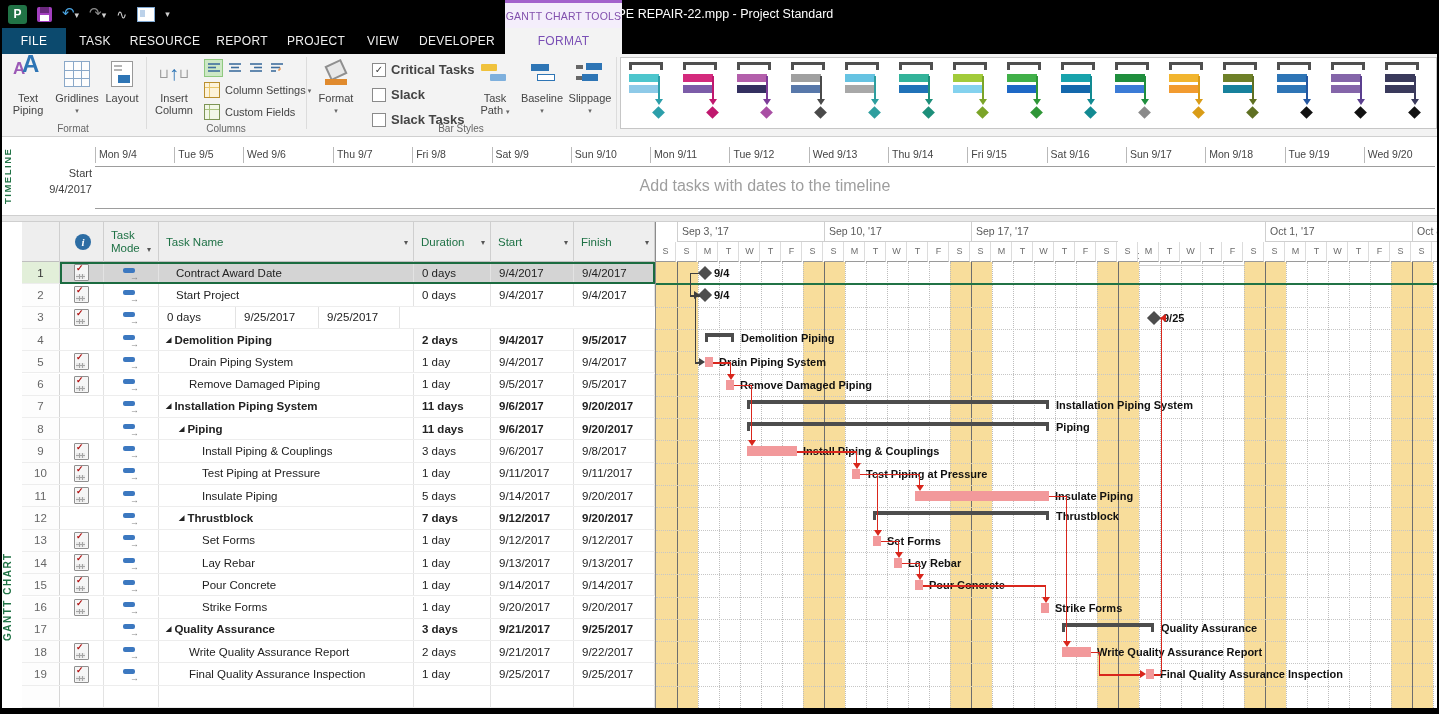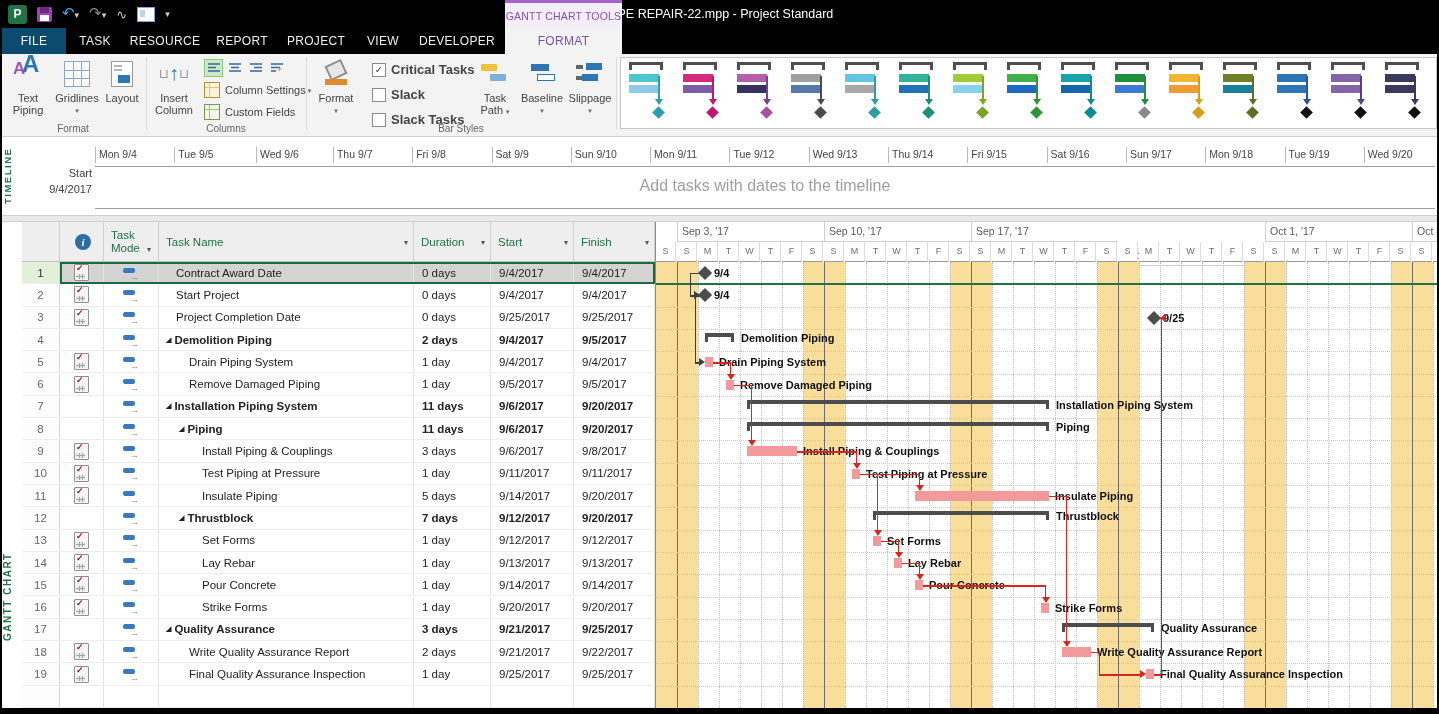--- a/index.html
+++ b/index.html
@@ -440,21 +440,21 @@
 
   <div class="abs tlpane">
     <div class="abs vlabel" style="left:2px;top:8px;height:62px;width:16px">TIMELINE</div>
     <div class="tl-start">
       <div>Start</div>
       <div>9/4/2017</div>
     </div>
     <div class="tl-dates" id="tl-dates">
         <div class="tl-date" style="left: 0px;">Mon 9/4</div>
         <div class="tl-date" style="left: 79.3px;">Tue 9/5</div>
-        <div class="tl-date" style="left: 161px;">Wed 9/6</div>
+        <div class="tl-date" style="left: 148px;">Wed 9/6</div>
         <div class="tl-date" style="left: 237.9px;">Thu 9/7</div>
         <div class="tl-date" style="left: 317.2px;">Fri 9/8</div>
         <div class="tl-date" style="left: 396.5px;">Sat 9/9</div>
         <div class="tl-date" style="left: 475.8px;">Sun 9/10</div>
         <div class="tl-date" style="left: 555.1px;">Mon 9/11</div>
         <div class="tl-date" style="left: 634.4px;">Tue 9/12</div>
         <div class="tl-date" style="left: 713.7px;">Wed 9/13</div>
         <div class="tl-date" style="left: 793px;">Thu 9/14</div>
         <div class="tl-date" style="left: 872.3px;">Fri 9/15</div>
         <div class="tl-date" style="left: 951.6px;">Sat 9/16</div>
@@ -528,23 +528,20 @@
           <div class="td start pad" style="width: 83px;">9/4/2017</div>
           <div class="td fin pad" style="width: 81px;">9/4/2017</div>
         </div>
         <div class="trow" style="top: 84.6px; height: 22.3px;">
           <div class="td num" style="width: 38px;">3</div>
           <div class="td c" style="width: 44px;">
             <div class="ind-ic"></div>
           </div>
           <div class="td c" style="width: 55px;">
             <div class="mode-ic"></div>
-          </div>
-          <div class="td name" style="width: 255px; padding-left: 17px;">
-            <span>Project Completion Date</span>
           </div>
           <div class="td dur pad" style="width: 77px;">0 days</div>
           <div class="td start pad" style="width: 83px;">9/25/2017</div>
           <div class="td fin pad" style="width: 81px;">9/25/2017</div>
         </div>
         <div class="trow bold" style="top: 106.9px; height: 22.3px;">
           <div class="td num" style="width: 38px;">4</div>
           <div class="td c" style="width: 44px;"></div>
           <div class="td c" style="width: 55px;">
             <div class="mode-ic"></div>

